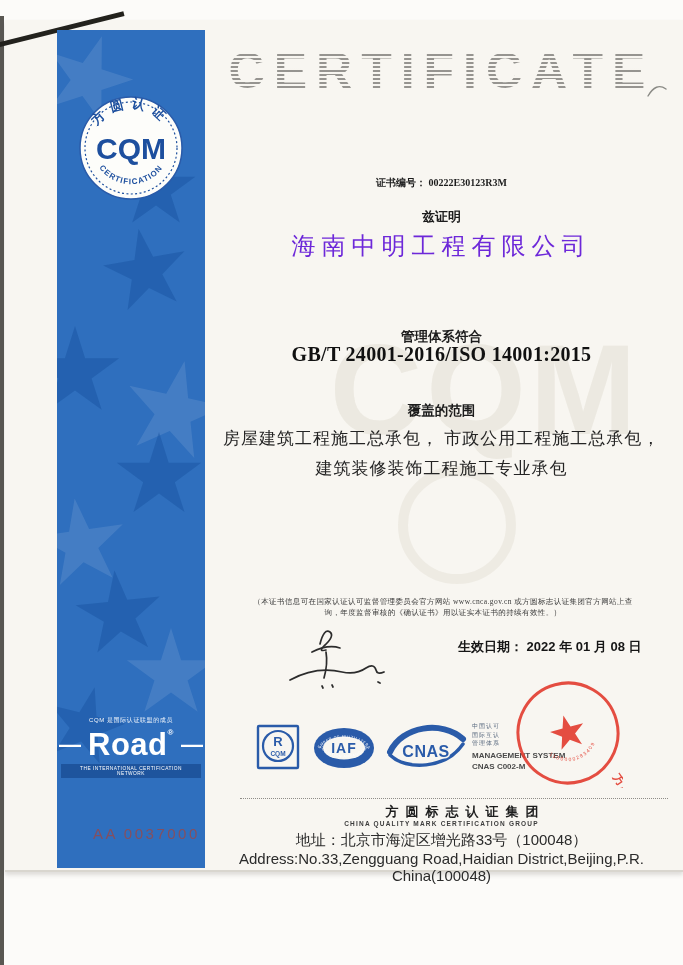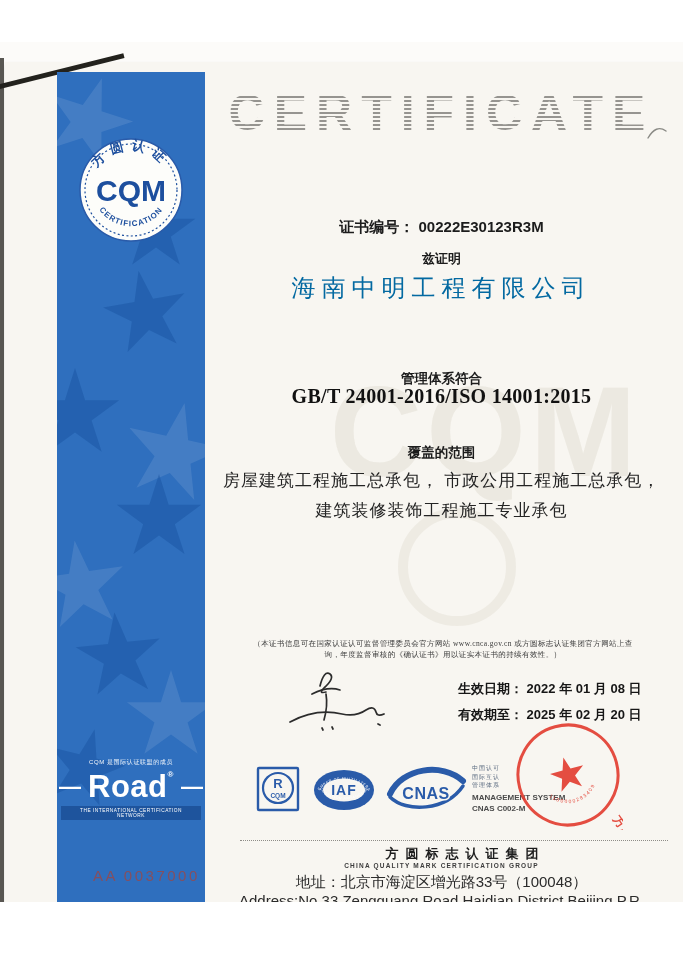--- a/index.html
+++ b/index.html
@@ -1,22 +1,21 @@
 <!DOCTYPE html>
 <html><head>
 <meta charset="utf-8">
 <style>
   * { margin:0; padding:0; box-sizing:border-box; }
   html,body { background:#ffffff; }
   .screen {
-    position:relative; width:683px; height:860px; overflow:hidden;
+    position:relative; width:683px; height:965px; overflow:hidden;
     background:#fcfbf9;
     font-family:"Liberation Serif", serif;
     color:#1c1c1c;
-    margin-top:42px;
   }
   
   .scan-edge-left { position:absolute; left:0; top:16px; width:4px; height:949px; background:#3c3a35; opacity:.85; }
   .scan-edge-diag { position:absolute; left:-14px; top:28px; width:140px; height:5px; background:#23221d; transform:rotate(-14deg); }
   .pen-mark { position:absolute; left:646px; top:80px; }
   
   .paper { position:absolute; left:5px; top:20px; width:678px; height:852px; background:#f8f6f1;
            border-bottom:2px solid #d9d6cf; box-shadow:0 3px 4px rgba(90,85,75,.18); }
   
   .sidebar { position:absolute; left:57px; top:30px; width:148px; height:838px; background:#2f6fbe; overflow:hidden; }
@@ -41,23 +40,23 @@
              background-image:repeating-linear-gradient(to bottom, rgba(125,124,120,.8) 0px, rgba(125,124,120,.8) 2px, rgba(248,246,241,.05) 2px, rgba(248,246,241,.05) 4px);
              -webkit-background-clip:text; background-clip:text; color:transparent; }
   .wm-cqm { position:absolute; left:295px; top:316px; width:380px; text-align:center;
             font-family:"Liberation Sans", sans-serif; font-weight:800; font-size:128px; letter-spacing:4px;
             color:rgba(226,222,211,.55); }
   .wm-ring { position:absolute; left:398px; top:466px; width:118px; height:118px; border-radius:50%;
              border:10px solid rgba(226,222,211,.45); }
   
   .c { position:absolute; left:205px; width:473px; text-align:center; }
   .cert-title { top:116px; font-size:25px; font-weight:700; letter-spacing:2px; font-family:"Liberation Sans", sans-serif; color:#141414; }
-  .cert-no { top:176px; font-size:15px; font-weight:700; font-family:Liberation Sans, sans-serif; }
+  .cert-no { top:176px; font-size:10px; font-weight:700; font-family:Liberation Serif, serif; }
   .attest { top:208px; font-size:13px; font-weight:700; font-family:"Liberation Sans", sans-serif; }
-  .company { top:230px; font-size:24px; letter-spacing:6px; color:#0369a1; }
+  .company { top:230px; font-size:24px; letter-spacing:6px; color:#6d28d9; }
   .info { top:277px; font-size:11px; line-height:16.5px; color:#262626; letter-spacing:.3px; }
   .conform { top:328px; font-size:13.5px; font-weight:700; font-family:"Liberation Sans", sans-serif; }
   .standard { top:343px; font-size:20px; font-weight:700; letter-spacing:.3px; color:#111; }
   .scope-label { top:402px; font-size:13.5px; font-weight:700; font-family:"Liberation Sans", sans-serif; }
   .scope { top:424px; font-size:17px; line-height:30px; color:#242424; letter-spacing:1px; }
   .note { top:596px; left:228px; width:430px; font-size:7.5px; line-height:11px; color:#3a3a3a; letter-spacing:.4px; }
   .dates { position:absolute; left:458px; top:634px; text-align:right; font-size:13px; font-weight:700;
            line-height:26px; font-family:"Liberation Sans", sans-serif; color:#161616; }
   .signature { position:absolute; left:282px; top:622px; }
   
@@ -158,21 +157,20 @@
         <path d="M44,30 q2,12 -2,26"></path>
         <path d="M8,58 q26,-14 52,-8 q14,3 24,-4 q8,-5 10,2 q1,5 8,2"></path>
         <path d="M96,60 l2,1"></path>
         <path d="M40,64 l1,2 M50,63 l1,2"></path>
       </g>
     </svg>
   </div>
 
   <div class="dates">
     <div>生效日期： 2022 年 01 月 08 日</div>
-    <div>有效期至： 2025 年 02 月 20 日</div>
   </div>
 
   <div class="logo rcqm">
     <svg width="44" height="46" viewBox="0 0 44 46">
       <rect x="2" y="2" width="40" height="42" fill="none" stroke="#2a5ba9" stroke-width="2.4" rx="1"></rect>
       <circle cx="22" cy="22" r="15" fill="none" stroke="#2a5ba9" stroke-width="2.2"></circle>
       <text x="22" y="22" text-anchor="middle" font-size="13" font-weight="bold" fill="#2a5ba9" font-family="Liberation Sans, sans-serif">R</text>
       <text x="22" y="32" text-anchor="middle" font-size="6.5" font-weight="bold" fill="#2a5ba9" font-family="Liberation Sans, sans-serif">CQM</text>
     </svg>
   </div>

